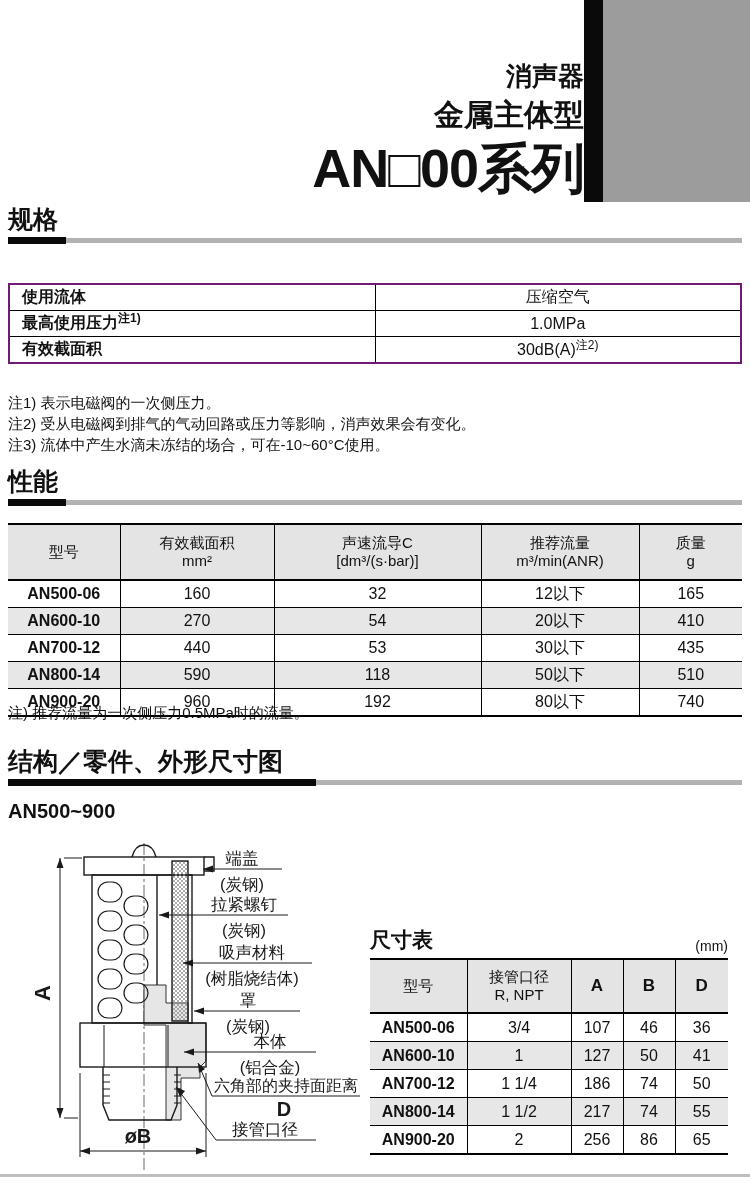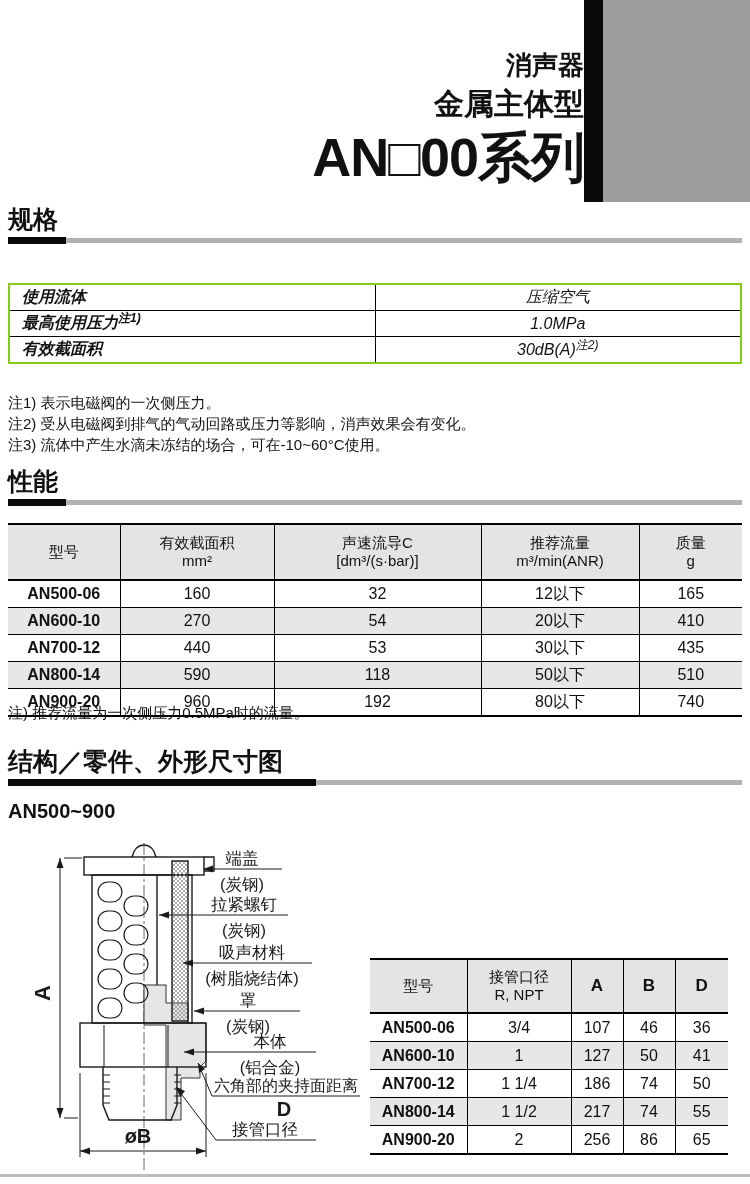--- a/index.html
+++ b/index.html
@@ -1,33 +1,33 @@
 <!DOCTYPE html>
 <html><head>
 <meta charset="utf-8">
 <style>
   html,body{margin:0;padding:0;background:#fff;}
   .page{position:relative;width:750px;height:1184px;background:#ffffff;overflow:hidden;
         font-family:"Liberation Sans","DejaVu Sans",sans-serif;color:#111;}
   
   .black-bar{position:absolute;left:584px;top:0;width:19px;height:202px;background:#0a0a0a;}
   .gray-block{position:absolute;left:603px;top:0;width:147px;height:202px;background:#9c9c9c;}
-  .titles{position:absolute;right:166px;top:48px;text-align:right;white-space:nowrap;}
+  .titles{position:absolute;right:166px;top:59px;text-align:right;white-space:nowrap;}
   .t1{font-size:26px;font-weight:bold;line-height:34px;}
   .t2{font-size:30px;font-weight:bold;line-height:44px;}
   .t3{font-size:54px;font-weight:bold;line-height:62px;letter-spacing:-1px;}
   
   .sec{position:absolute;left:8px;width:734px;}
   .sec h2{margin:0;font-size:25px;font-weight:bold;line-height:30px;}
   .rule{position:relative;margin-top:3px;height:7px;}
   .rule .blk{position:absolute;left:0;top:0;height:7px;background:#0a0a0a;}
   .rule .gry{position:absolute;top:1px;right:0;height:5px;background:#b2b2b2;}
   
   table{border-collapse:collapse;table-layout:fixed;}
-  .spec{position:absolute;left:8px;top:283px;width:734px;border:2px solid #84cc16;font-style:italic;}
+  .spec{position:absolute;left:8px;top:283px;width:734px;border:2px solid #701a75;}
   .spec td{border:1px solid #000;height:25px;font-size:16px;padding:0 4px;}
   .spec td.lbl{font-weight:bold;padding-left:12px;}
   .spec td.val{text-align:center;}
   sup.nt{font-size:12px;vertical-align:super;line-height:0;}
   .notes{position:absolute;left:8px;top:392px;font-size:15px;line-height:21px;}
   .perf{position:absolute;left:8px;top:523px;width:734px;border-top:2px solid #000;border-bottom:2px solid #000;}
   .perf th{background:#e4e4e4;font-weight:normal;font-size:15px;line-height:18px;height:50px;
            border-bottom:2px solid #000;padding:2px;}
   .perf td{height:24px;font-size:16px;text-align:center;border-bottom:1px solid #000;}
   .perf th+th,.perf td+td{border-left:1px solid #000;}
@@ -287,20 +287,24 @@
       <text x="266" y="256" text-anchor="middle" font-size="16" stroke="none">六角部的夹持面距离</text>
       <text x="264" y="281" text-anchor="middle" font-size="20" font-weight="bold" stroke="none">D</text>
 
       <line x1="196" y1="305" x2="296" y2="305"></line>
       <line x1="196" y1="305" x2="156" y2="252"></line>
       <polygon points="156,252 165,256 160,262" stroke="none"></polygon>
       <text x="245" y="300" text-anchor="middle" stroke="none">接管口径</text>
     </g>
   </svg>
 
+  <div class="dim-head">
+    <span class="dim-title">尺寸表</span>
+    <span class="dim-unit">(mm)</span>
+  </div>
 
   <table class="dims">
     <colgroup>
       <col style="width:97px">
         <col style="width:104px">
         <col style="width:52px">
         <col style="width:52px">
         <col style="width:53px">
     </colgroup>
     <thead>

